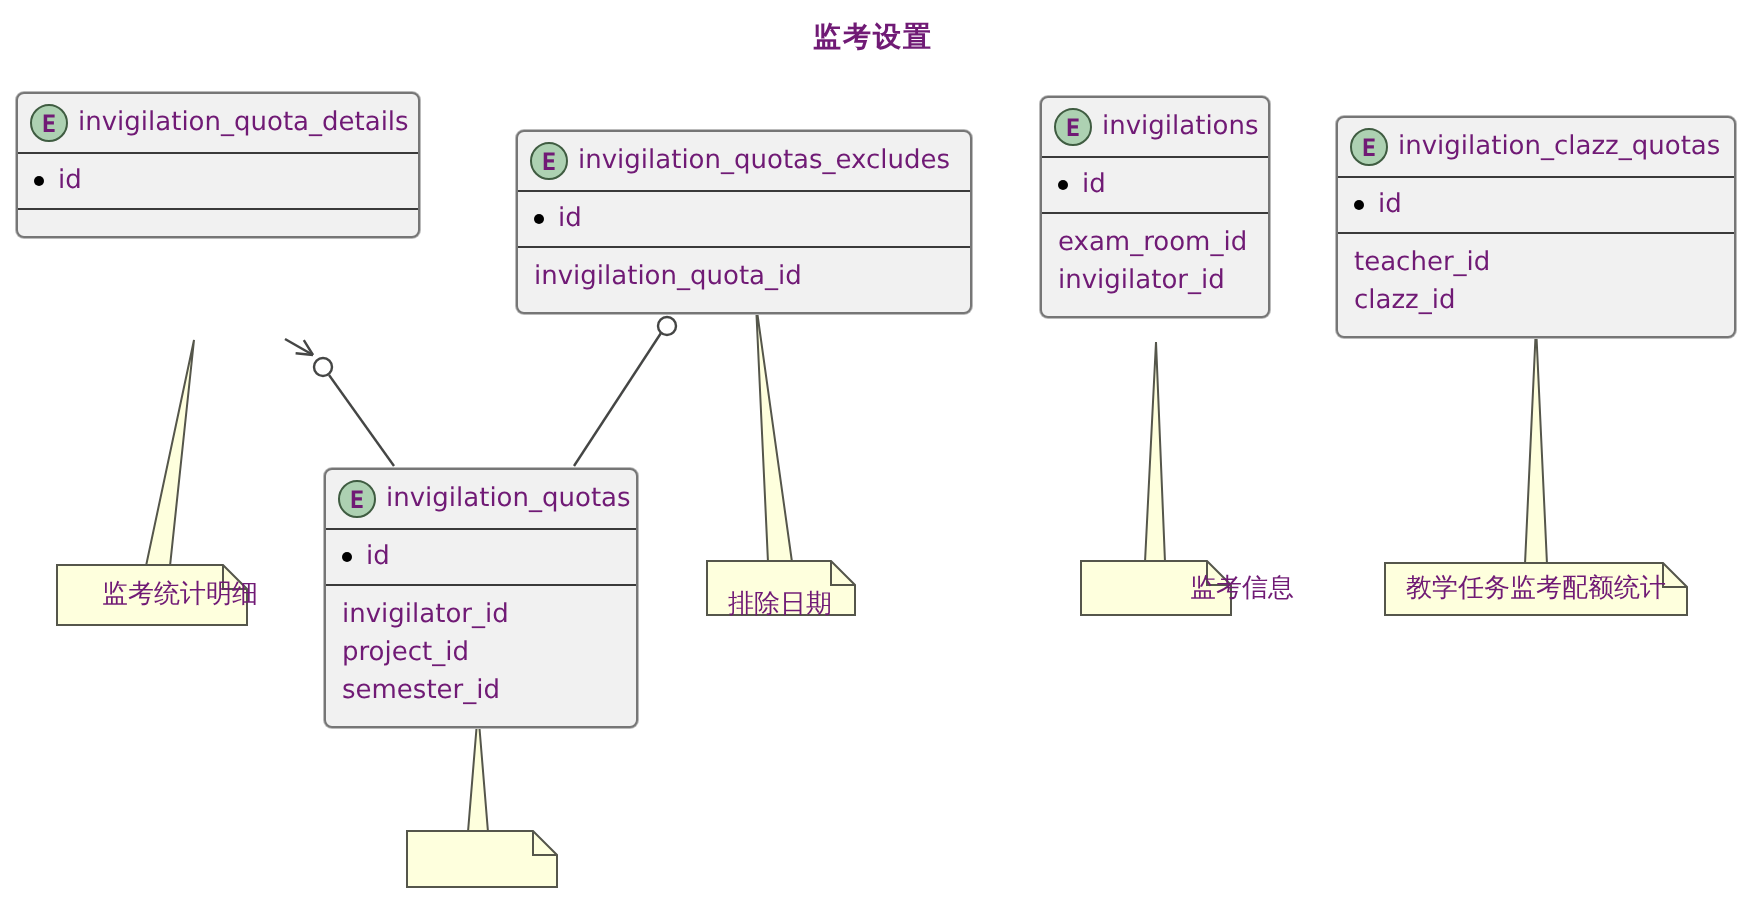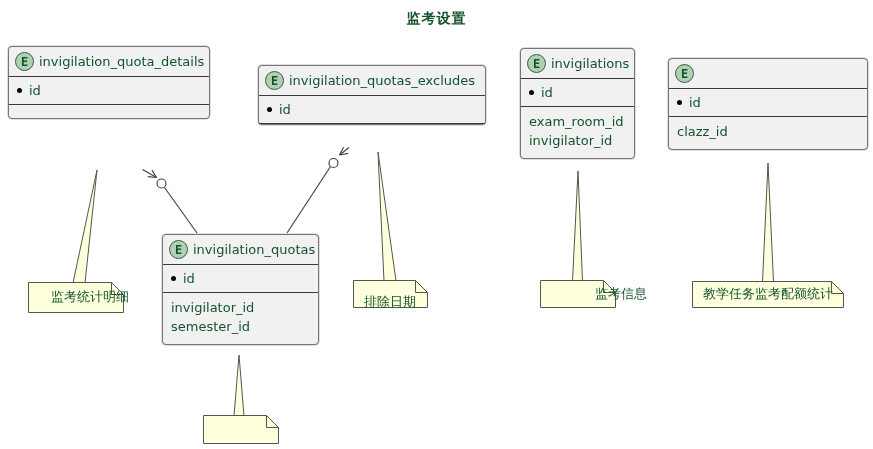--- a/index.html
+++ b/index.html
@@ -1,17 +1,17 @@
 <!DOCTYPE html>
 <html><head>
 <meta charset="utf-8">
 <style>
   html,body{margin:0;padding:0;background:#ffffff;}
   #canvas{position:relative;width:873px;height:449px;background:#ffffff;overflow:hidden;
-          font-family:"DejaVu Sans","Liberation Sans",sans-serif;color:#14532d;}
+          font-family:"DejaVu Sans","Liberation Sans",sans-serif;color:#701a75;}
   #wires{position:absolute;left:0;top:0;z-index:0;}
   .diagram-title{position:absolute;left:0;top:10px;width:873px;text-align:center;
           font-size:14px;font-weight:bold;letter-spacing:1px;}
   
   .entity{position:absolute;z-index:2;background:#F1F1F1;border:1px solid #767676;
           border-radius:4px;box-sizing:border-box;box-shadow:0 0 0 0.5px #bbb;}
   .ehead{display:flex;align-items:center;padding:5px 6px;border-bottom:1px solid #3a3a3a;}
   .spot{width:19px;height:19px;border-radius:50%;background:#ADD1B2;border:1px solid #3f5c41;
         box-sizing:border-box;display:flex;align-items:center;justify-content:center;
         font-weight:bold;font-size:12px;margin-right:5px;flex:none;
@@ -83,61 +83,67 @@
 
   <div class="entity" style="left:258px;top:65px;width:228px;">
     <div class="ehead">
       <span class="spot">E</span>
       <span class="ename">invigilation_quotas_excludes</span>
     </div>
     <div class="erow">
       <span class="dot"></span>
       <span>id</span>
     </div>
+    <div class="eattrs">
+      <div>invigilation_quota_id</div>
+    </div>
   </div>
 
   <div class="entity" style="left:520px;top:48px;width:115px;">
     <div class="ehead">
       <span class="spot">E</span>
       <span class="ename">invigilations</span>
     </div>
     <div class="erow">
       <span class="dot"></span>
       <span>id</span>
     </div>
     <div class="eattrs">
       <div>exam_room_id</div>
       <div>invigilator_id</div>
     </div>
   </div>
 
   <div class="entity" style="left:668px;top:58px;width:200px;">
     <div class="ehead">
       <span class="spot">E</span>
+      <span class="ename">invigilation_clazz_quotas</span>
     </div>
     <div class="erow">
       <span class="dot"></span>
       <span>id</span>
     </div>
     <div class="eattrs">
+      <div>teacher_id</div>
       <div>clazz_id</div>
     </div>
   </div>
 
   <div class="entity" style="left:162px;top:234px;width:157px;">
     <div class="ehead">
       <span class="spot">E</span>
       <span class="ename">invigilation_quotas</span>
     </div>
     <div class="erow">
       <span class="dot"></span>
       <span>id</span>
     </div>
     <div class="eattrs">
       <div>invigilator_id</div>
+      <div>project_id</div>
       <div>semester_id</div>
     </div>
   </div>
 
   <div class="note-label" style="left:28px;top:282px;width:95px;height:30px;padding-left:23px;">监考统计明细</div>
   <div class="note-label" style="left:353px;top:280px;width:74px;height:44px;">排除日期</div>
   <div class="note-label" style="left:540px;top:280px;width:75px;height:27px;margin-left:44px;">监考信息</div>
   <div class="note-label" style="left:692px;top:281px;width:151px;height:26px;text-align:center;">教学任务监考配额统计</div>
   <div class="note-label" style="left:203px;top:415px;width:75px;height:28px;margin-top:40px;">监考配额</div>
 

